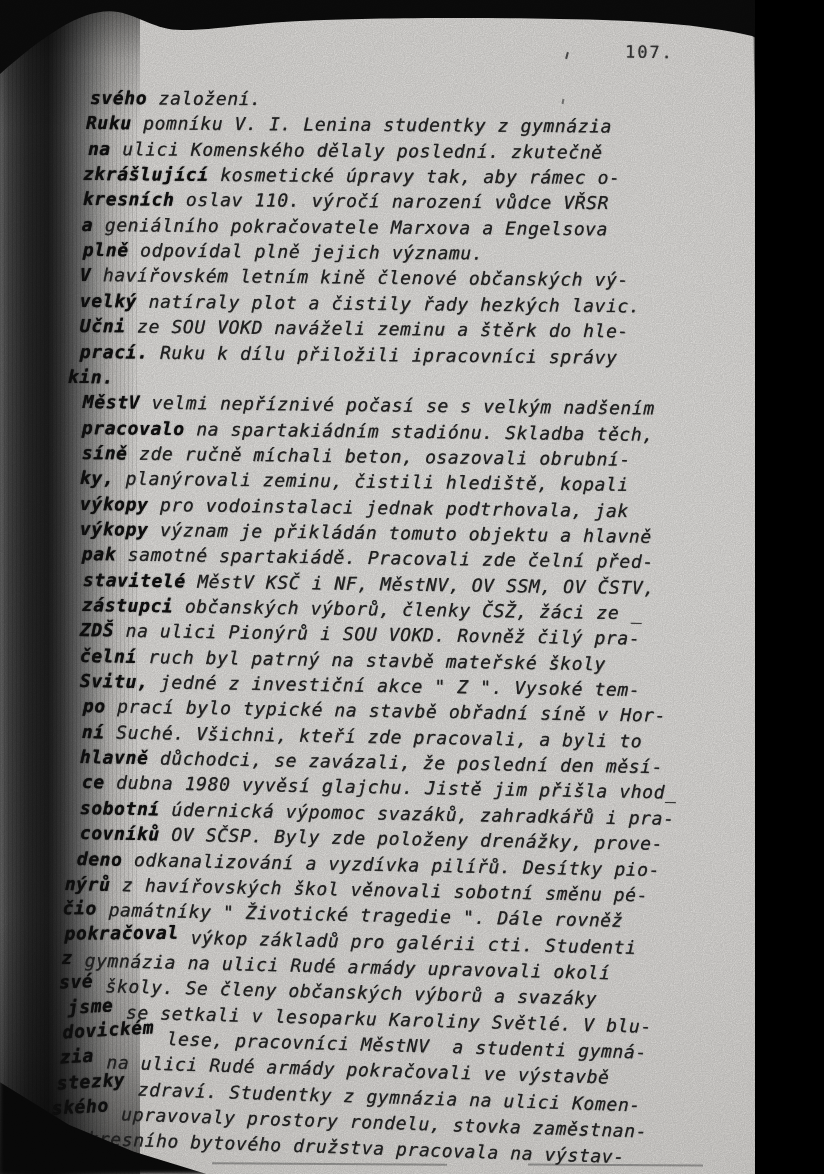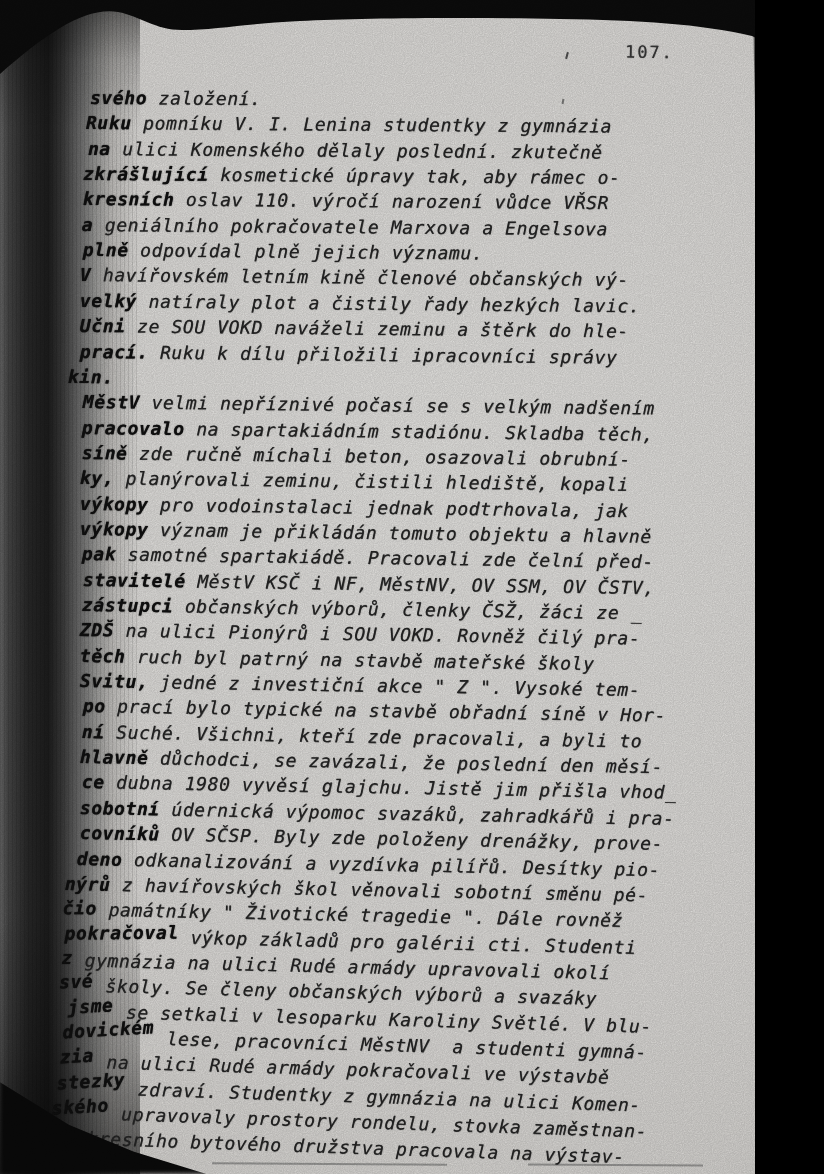--- a/index.html
+++ b/index.html
@@ -97,21 +97,21 @@
       <div class="line" style="left: 83px; top: 392.2px; transform: rotate(0.65deg);"><span class="smudge">MěstV</span> velmi nepříznivé počasí se s velkým nadšením</div>
       <div class="line" style="left: 82px; top: 417.55px; transform: rotate(0.68deg);"><span class="smudge">pracovalo</span> na spartakiádním stadiónu. Skladba těch,</div>
       <div class="line" style="left: 82px; top: 442.9px; transform: rotate(0.7deg);"><span class="smudge">síně</span> zde ručně míchali beton, osazovali obrubní-</div>
       <div class="line" style="left: 80px; top: 468.25px; transform: rotate(0.72deg);"><span class="smudge">ky,</span> planýrovali zeminu, čistili hlediště, kopali</div>
       <div class="line" style="left: 80px; top: 493.6px; transform: rotate(0.75deg);"><span class="smudge">výkopy</span> pro vodoinstalaci jednak podtrhovala, jak</div>
       <div class="line" style="left: 80px; top: 518.95px; transform: rotate(0.78deg);"><span class="smudge">výkopy</span> význam je přikládán tomuto objektu a hlavně</div>
       <div class="line" style="left: 82px; top: 544.3px; transform: rotate(0.8deg);"><span class="smudge">pak</span> samotné spartakiádě. Pracovali zde čelní před-</div>
       <div class="line" style="left: 83px; top: 569.65px; transform: rotate(0.82deg);"><span class="smudge">stavitelé</span> MěstV KSČ i NF, MěstNV, OV SSM, OV ČSTV,</div>
       <div class="line" style="left: 82px; top: 595px; transform: rotate(0.85deg);"><span class="smudge">zástupci</span> občanských výborů, členky ČSŽ, žáci ze _</div>
       <div class="line" style="left: 80px; top: 620.35px; transform: rotate(0.88deg);"><span class="smudge">ZDŠ</span> na ulici Pionýrů i SOU VOKD. Rovněž čilý pra-</div>
-      <div class="line" style="left: 80px; top: 645.7px; transform: rotate(0.9deg);"><span class="smudge">těch</span> ruch byl patrný na stavbě mateřské školy</div>
+      <div class="line" style="left: 80px; top: 645.7px; transform: rotate(0.9deg);"><span class="smudge">čelní</span> ruch byl patrný na stavbě mateřské školy</div>
       <div class="line" style="left: 80px; top: 671.05px; transform: rotate(0.93deg);"><span class="smudge">Svitu,</span> jedné z investiční akce " Z ". Vysoké tem-</div>
       <div class="line" style="left: 83px; top: 696.4px; transform: rotate(0.95deg);"><span class="smudge">po</span> prací bylo typické na stavbě obřadní síně v Hor-</div>
       <div class="line" style="left: 82px; top: 721.75px; transform: rotate(0.97deg);"><span class="smudge">ní</span> Suché. Všichni, kteří zde pracovali, a byli to</div>
       <div class="line" style="left: 80px; top: 747.1px; transform: rotate(1deg);"><span class="smudge">hlavně</span> důchodci, se zavázali, že poslední den měsí-</div>
       <div class="line" style="left: 82px; top: 772.45px; transform: rotate(1.02deg);"><span class="smudge">ce</span> dubna 1980 vyvěsí glajchu. Jistě jim přišla vhod_</div>
       <div class="line" style="left: 80px; top: 797.8px; transform: rotate(1.05deg);"><span class="smudge">sobotní</span> údernická výpomoc svazáků, zahradkářů i pra-</div>
       <div class="line" style="left: 80px; top: 823.15px; transform: rotate(1.08deg);"><span class="smudge">covníků</span> OV SČSP. Byly zde položeny drenážky, prove-</div>
       <div class="line" style="left: 77px; top: 848.5px; transform: rotate(1.1deg);"><span class="smudge">deno</span> odkanalizování a vyzdívka pilířů. Desítky pio-</div>
       <div class="line" style="left: 65px; top: 873.85px; transform: rotate(1.13deg);"><span class="smudge">nýrů</span> z havířovských škol věnovali sobotní směnu pé-</div>
       <div class="line" style="left: 63px; top: 899.2px; transform: rotate(1.21deg);"><span class="smudge curl" style="transform: rotate(-0.9deg) translateY(-0.7px);">čio</span> památníky " Životické tragedie ". Dále rovněž</div>

